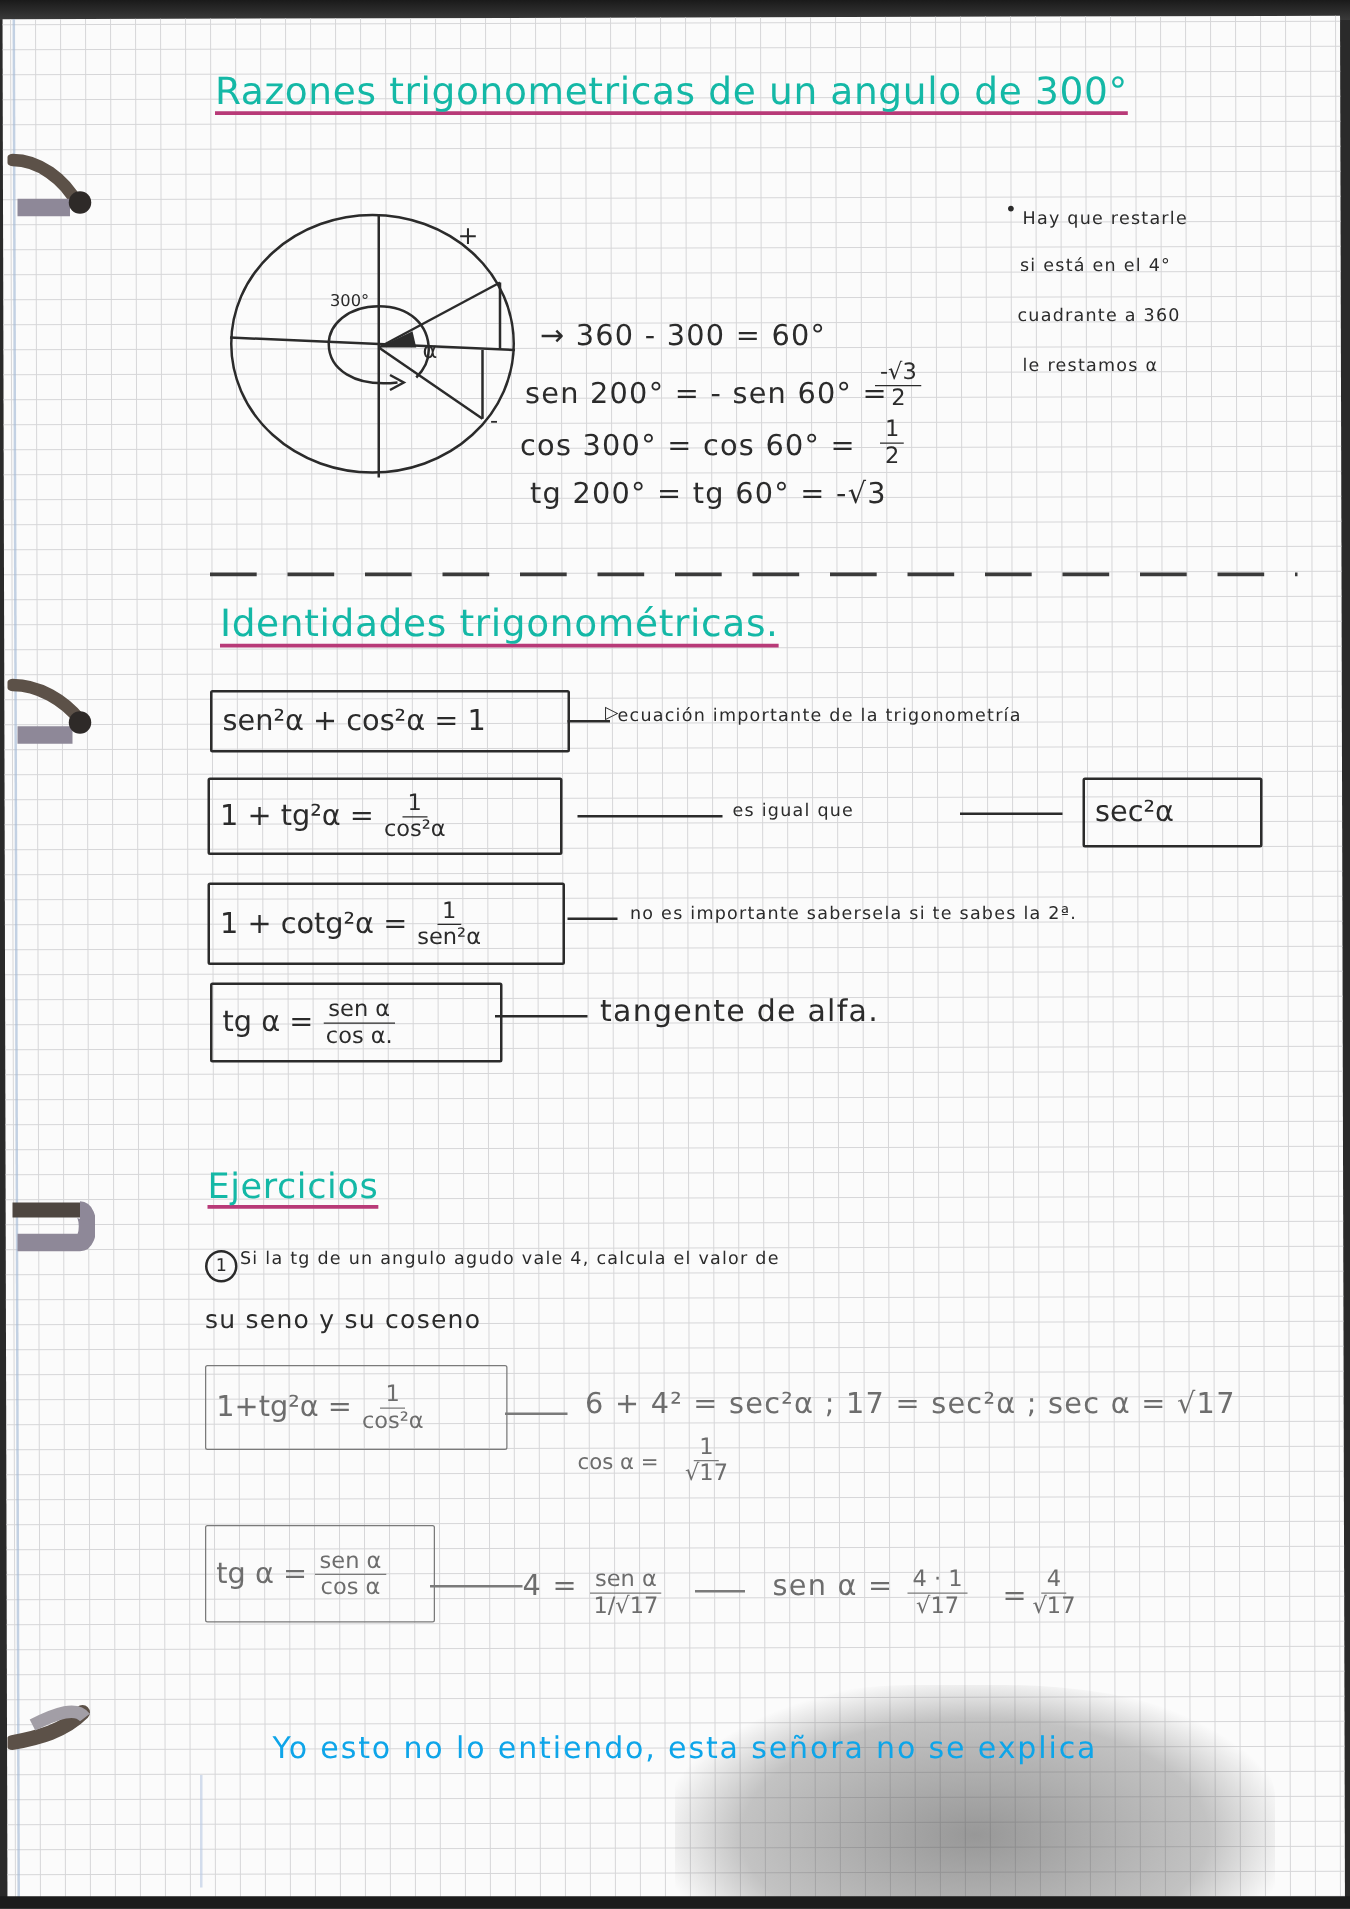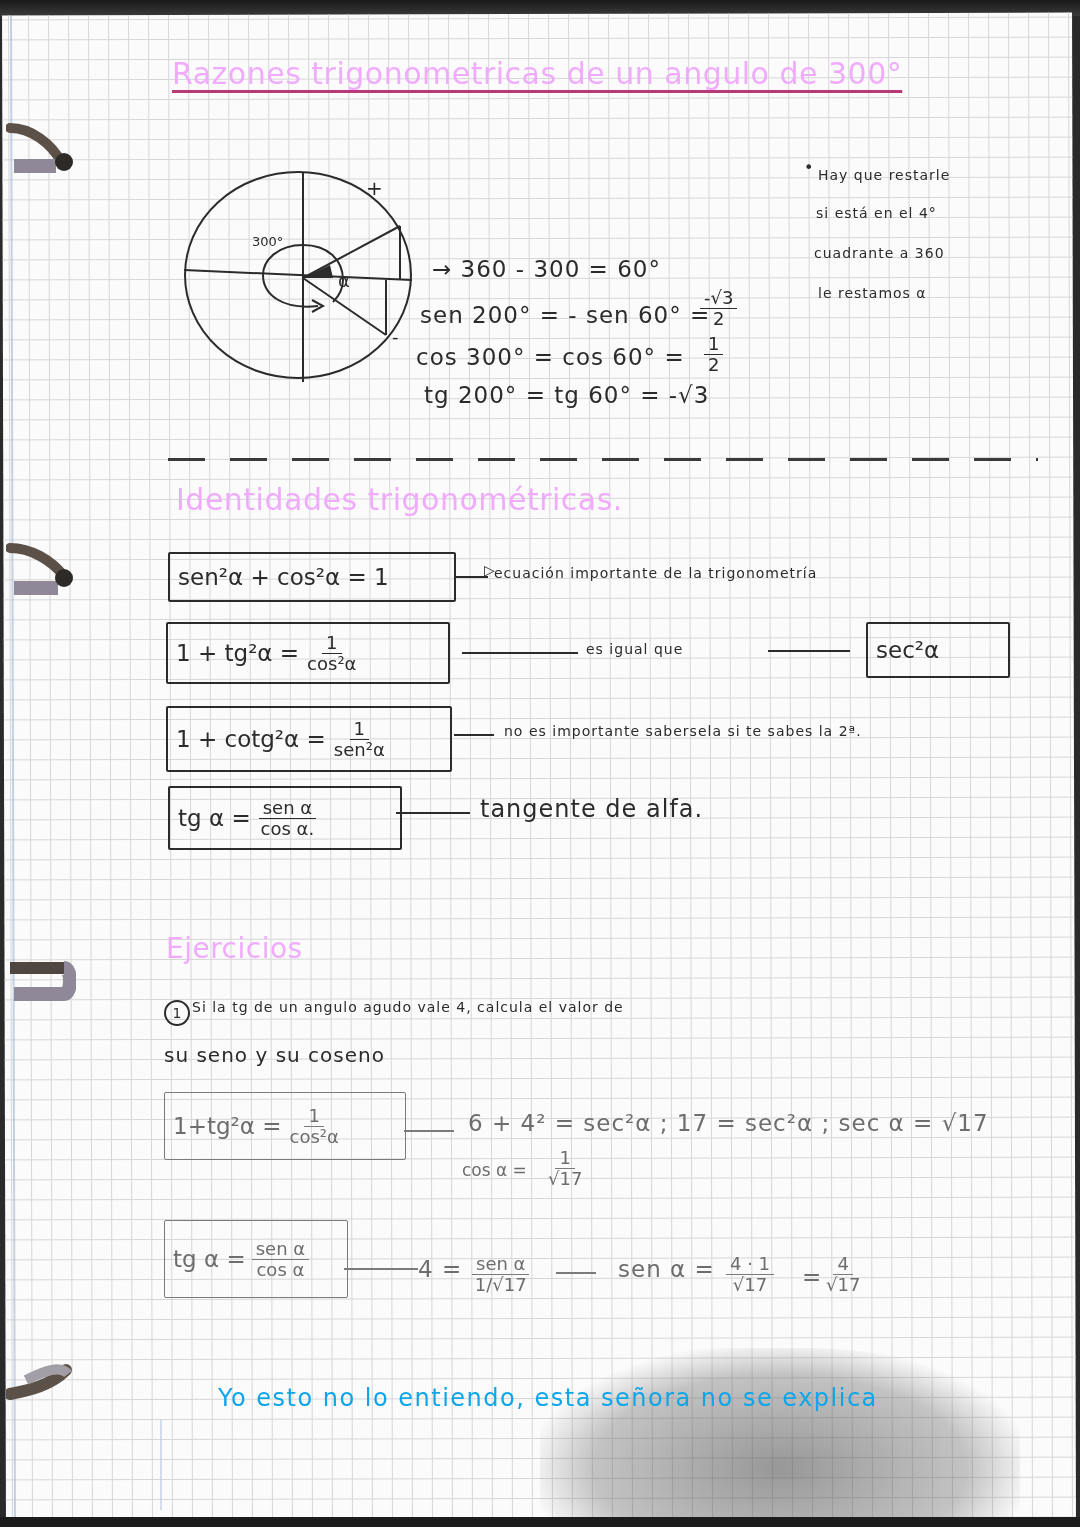--- a/index.html
+++ b/index.html
@@ -29,30 +29,30 @@
   .margin-line {
     position: absolute; left: 8px; top: 0; width: 2px; height: 100%;
     background: #9fb6d4; opacity: .6;
   }
   .margin-line-b {
     position: absolute; left: 160px; top: 1420px; width: 2px; height: 90px;
     background: #b7c8e2; opacity: .6;
   }
   .ring { position: absolute; left: 6px; width: 70px; height: 60px; }
   .ink { color: #2b2b2b; font-family: "DejaVu Sans", sans-serif; }
-  .pink { color: #f0abfc; font-family: "DejaVu Sans", sans-serif; }
+  .pink { color: #14b8a6; font-family: "DejaVu Sans", sans-serif; }
   .abs { position: absolute; white-space: nowrap; }
   .title {
     font-size: 30px; left: 172px; top: 56px; letter-spacing: 0.5px;
     text-decoration: underline; text-decoration-color: #b83a78;
     text-underline-offset: 6px; text-decoration-thickness: 3px;
   }
   .h2 {
     font-size: 30px; letter-spacing: .5px;
-    text-decoration-color: #b83a78;
+    text-decoration: underline; text-decoration-color: #b83a78;
     text-underline-offset: 6px; text-decoration-thickness: 3px;
   }
   .note { font-size: 14px; line-height: 38px; letter-spacing: 1px; }
   .calc { font-size: 23px; letter-spacing: 1px; }
   .frac { display: inline-flex; flex-direction: column; align-items: center; vertical-align: middle; font-size: 18px; line-height: 20px; }
   .frac .num { border-bottom: 1.5px solid #2b2b2b; padding: 0 4px; }
   .box {
     position: absolute; border: 2.5px solid #2b2b2b; border-radius: 2px;
     display: flex; align-items: center; padding-left: 8px; font-size: 23px; color: #2b2b2b;
   }
@@ -106,21 +106,21 @@
   <line x1="6" y1="100" x2="234" y2="110" stroke="#2b2b2b" stroke-width="2"></line>
   <line x1="125" y1="108" x2="222" y2="56" stroke="#2b2b2b" stroke-width="2"></line>
   <line x1="222" y1="56" x2="222" y2="110" stroke="#2b2b2b" stroke-width="2"></line>
   <line x1="125" y1="108" x2="208" y2="165" stroke="#2b2b2b" stroke-width="2"></line>
   <line x1="208" y1="110" x2="208" y2="165" stroke="#2b2b2b" stroke-width="2"></line>
   <path d="M125 108 L152 95 L155 108 Z" fill="#2b2b2b"></path>
   <path d="M125 75 C100 75 85 90 85 105 C85 125 105 140 140 136" fill="none" stroke="#2b2b2b" stroke-width="2"></path>
   <path d="M134 130 L145 136 L134 142" fill="none" stroke="#2b2b2b" stroke-width="2"></path>
   <path d="M125 75 C150 75 165 90 165 110 C165 120 160 127 155 132" fill="none" stroke="#2b2b2b" stroke-width="2"></path>
 </svg>
-<div class="abs ink" style="left:252px; top:234px; font-size:13px">300°</div>
+<div class="abs ink" style="left:264px; top:234px; font-size:13px">300°</div>
 <div class="abs ink" style="left:338px; top:270px; font-size:18px">α</div>
 <div class="abs ink" style="left:366px; top:176px; font-size:20px">+</div>
 <div class="abs ink" style="left:392px; top:326px; font-size:18px">-</div>
 
 <div class="abs ink calc" style="left:432px; top:256px">→ 360 - 300 = 60°</div>
 <div class="abs ink calc" style="left:420px; top:302px">sen 200° = - sen 60° =</div>
 <div class="abs ink" style="left:700px; top:288px">
   <span class="frac">
       <span class="num">-√3</span>
       <span>2</span>

